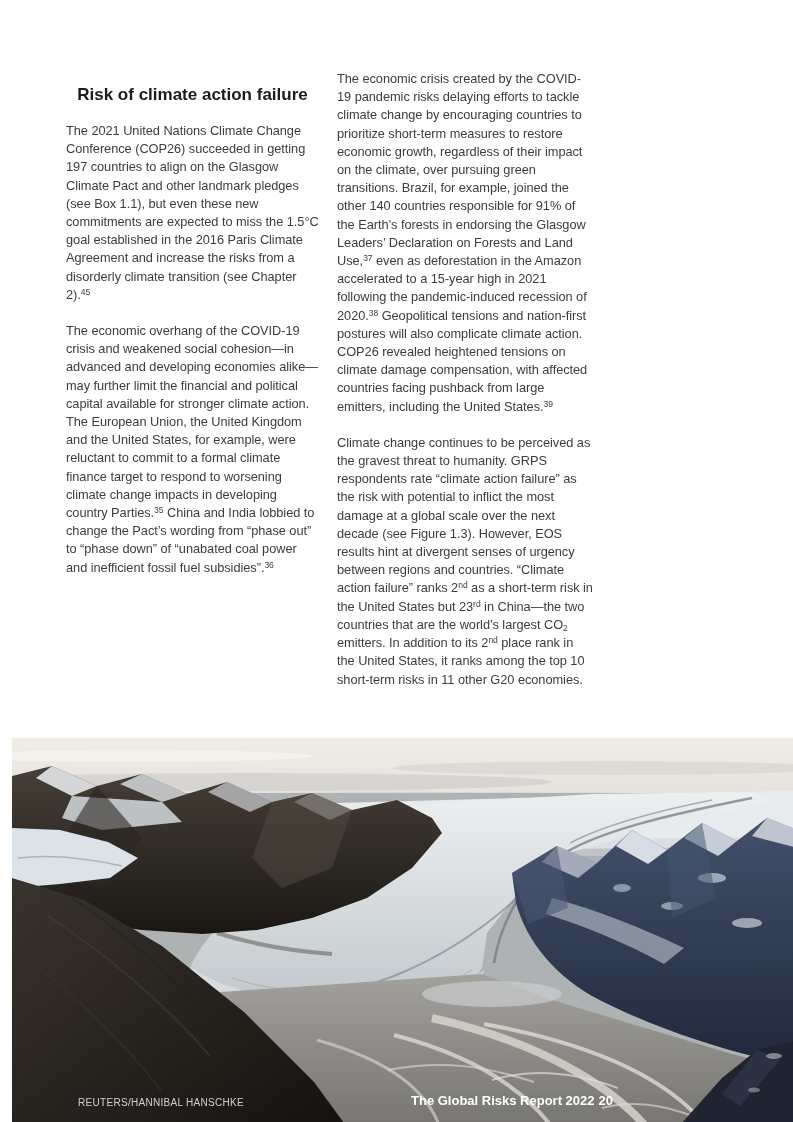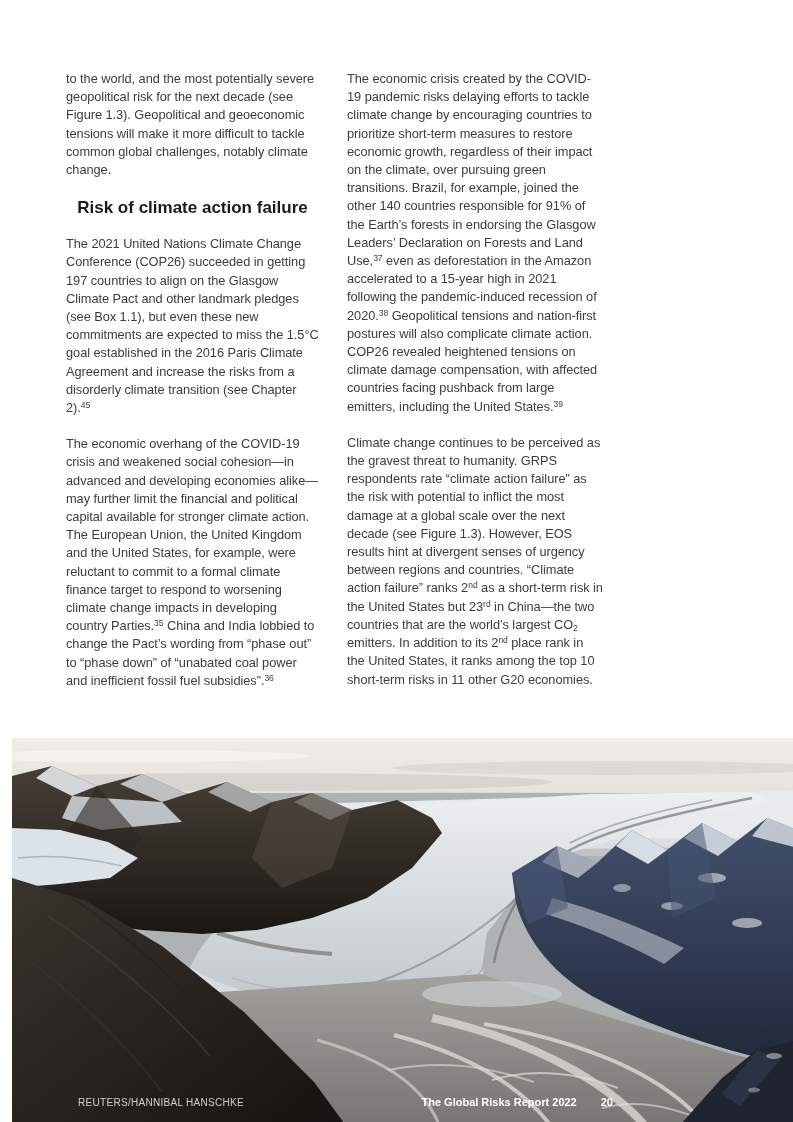--- a/index.html
+++ b/index.html
@@ -7,21 +7,21 @@
   .page {
     position: relative;
     width: 793px;
     height: 1122px;
     background: #ffffff;
     overflow: hidden;
     font-family: "Liberation Sans", sans-serif;
   }
   .col { position: absolute; top: 70px; }
   .col-left  { left: 66px;  width: 253px; }
-  .col-right { left: 347px; width: 257px; }
+  .col-right { left: 337px; width: 257px; }
   .col p {
     margin: 0 0 18px 0;
     font-size: 12.8px;
     line-height: 18.2px;
     color: #3c3c3c;
     letter-spacing: -0.05px;
   }
   .col p sup { font-size: 8.5px; line-height: 0; vertical-align: 4px; }
   .col p sub { font-size: 8.5px; line-height: 0; vertical-align: -2px; }
   h2.section-heading {
@@ -44,33 +44,32 @@
     left: 66px; bottom: 26px;
     font-size: 10px;
     letter-spacing: 0.3px;
     color: rgba(255,255,255,0.78);
   }
   .footer {
     position: absolute;
     right: 64px; bottom: 26px;
     display: flex;
     align-items: flex-end;
-    gap: 24px;
+    gap: 4px;
     color: #ffffff;
-    font-size: 11px;
+    font-size: 13px;
     font-weight: 700;
   }
 </style>
 </head>
 <body>
 
 <div class="page">
 
   <section class="col col-left">
-    <p><span>to the world, and the most potentially severe geopolitical risk for the next decade (see Figure 1.3). Geopolitical and geoeconomic tensions will make it more difficult to tackle common global challenges, notably climate change.</span></p>
     <h2 class="section-heading">Risk of climate action failure</h2>
     <p><span>The 2021 United Nations Climate Change Conference (COP26) succeeded in getting 197 countries to align on the Glasgow Climate Pact and other landmark pledges (see Box 1.1), but even these new commitments are expected to miss the 1.5°C goal established in the 2016 Paris Climate Agreement and increase the risks from a disorderly climate transition (see Chapter 2).</span><sup>45</sup></p>
     <p><span>The economic overhang of the COVID-19 crisis and weakened social cohesion—in advanced and developing economies alike—may further limit the financial and political capital available for stronger climate action. The European Union, the United Kingdom and the United States, for example, were reluctant to commit to a formal climate finance target to respond to worsening climate change impacts in developing country Parties.</span><sup>35</sup><span> China and India lobbied to change the Pact’s wording from “phase out” to “phase down” of “unabated coal power and inefficient fossil fuel subsidies”.</span><sup>36</sup></p>
   </section>
 
   <section class="col col-right">
     <p><span>The economic crisis created by the COVID-19 pandemic risks delaying efforts to tackle climate change by encouraging countries to prioritize short-term measures to restore economic growth, regardless of their impact on the climate, over pursuing green transitions. Brazil, for example, joined the other 140 countries responsible for 91% of the Earth’s forests in endorsing the Glasgow Leaders’ Declaration on Forests and Land Use,</span><sup>37</sup><span> even as deforestation in the Amazon accelerated to a 15-year high in 2021 following the pandemic-induced recession of 2020.</span><sup>38</sup><span> Geopolitical tensions and nation-first postures will also complicate climate action. COP26 revealed heightened tensions on climate damage compensation, with affected countries facing pushback from large emitters, including the United States.</span><sup>39</sup></p>
     <p><span>Climate change continues to be perceived as the gravest threat to humanity. GRPS respondents rate “climate action failure” as the risk with potential to inflict the most damage at a global scale over the next decade (see Figure 1.3). However, EOS results hint at divergent senses of urgency between regions and countries. “Climate action failure” ranks 2</span><sup>nd</sup><span> as a short-term risk in the United States but 23</span><sup>rd</sup><span> in China—the two countries that are the world’s largest CO</span><sub>2</sub><span> emitters. In addition to its 2</span><sup>nd</sup><span> place rank in the United States, it ranks among the top 10 short-term risks in 11 other G20 economies.</span></p>
   </section>
 

